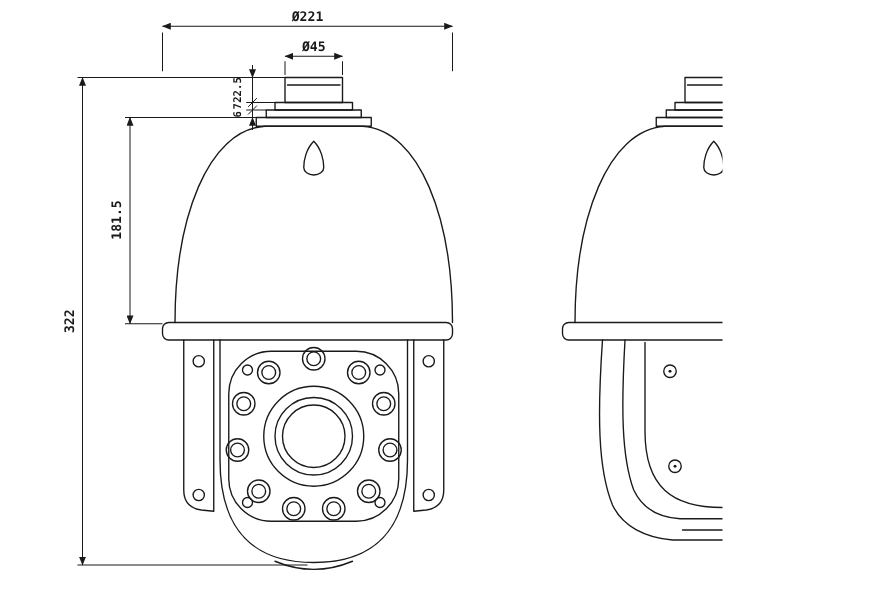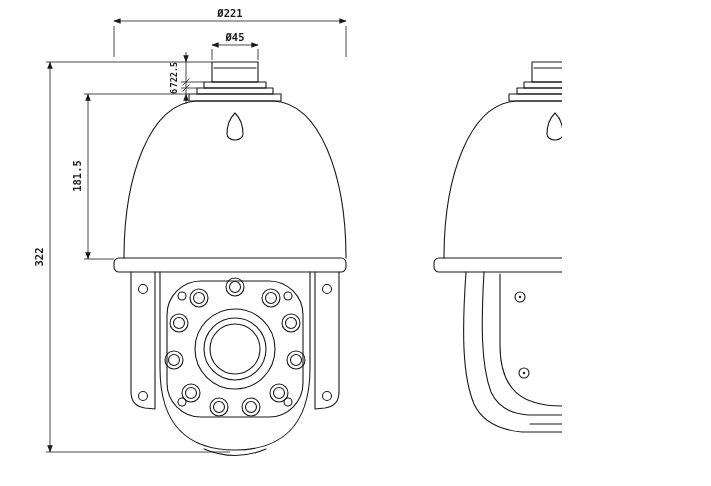--- a/index.html
+++ b/index.html
@@ -3,20 +3,21 @@
 <meta charset="utf-8">
 <style>
   html, body { margin: 0; padding: 0; background: #ffffff; }
   .canvas {
     position: relative;
     width: 562px;
     height: 486px;
     background: #ffffff;
     overflow: hidden;
     font-family: "DejaVu Sans Mono", monospace;
+    padding-left: 16px;
   }
   svg text {
     font-family: "DejaVu Sans Mono", monospace;
     font-weight: 700;
     fill: #1a1a1a;
   }
   .draw path, .draw rect, .draw circle, .draw line, .draw ellipse {
     fill: none;
     stroke: #1a1a1a;
     stroke-width: 1.1;

